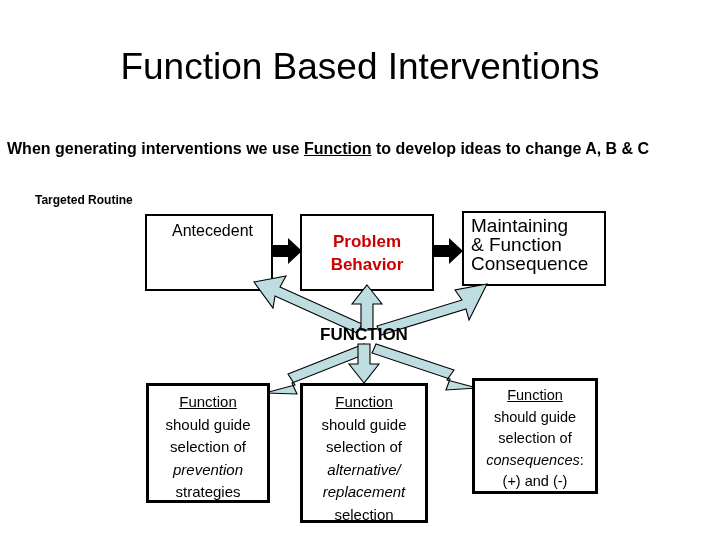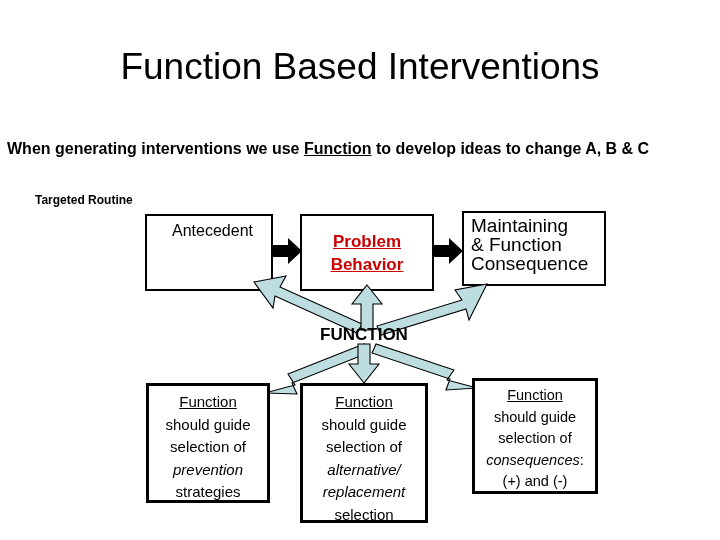--- a/index.html
+++ b/index.html
@@ -80,21 +80,21 @@
     display: flex;
     flex-direction: column;
     align-items: center;
     justify-content: center;
     color: #CC0000;
     font-size: 17px;
     font-weight: bold;
     line-height: 23px;
     text-align: center;
   }
-  #box-problem span { text-decoration: underline; }
+  #box-problem span { }
   #box-maintaining {
     left: 462px;
     top: 211px;
     width: 144px;
     height: 75px;
     padding: 3px 0 0 7px;
     font-size: 19px;
     line-height: 19px;
     text-align: left;
   }

